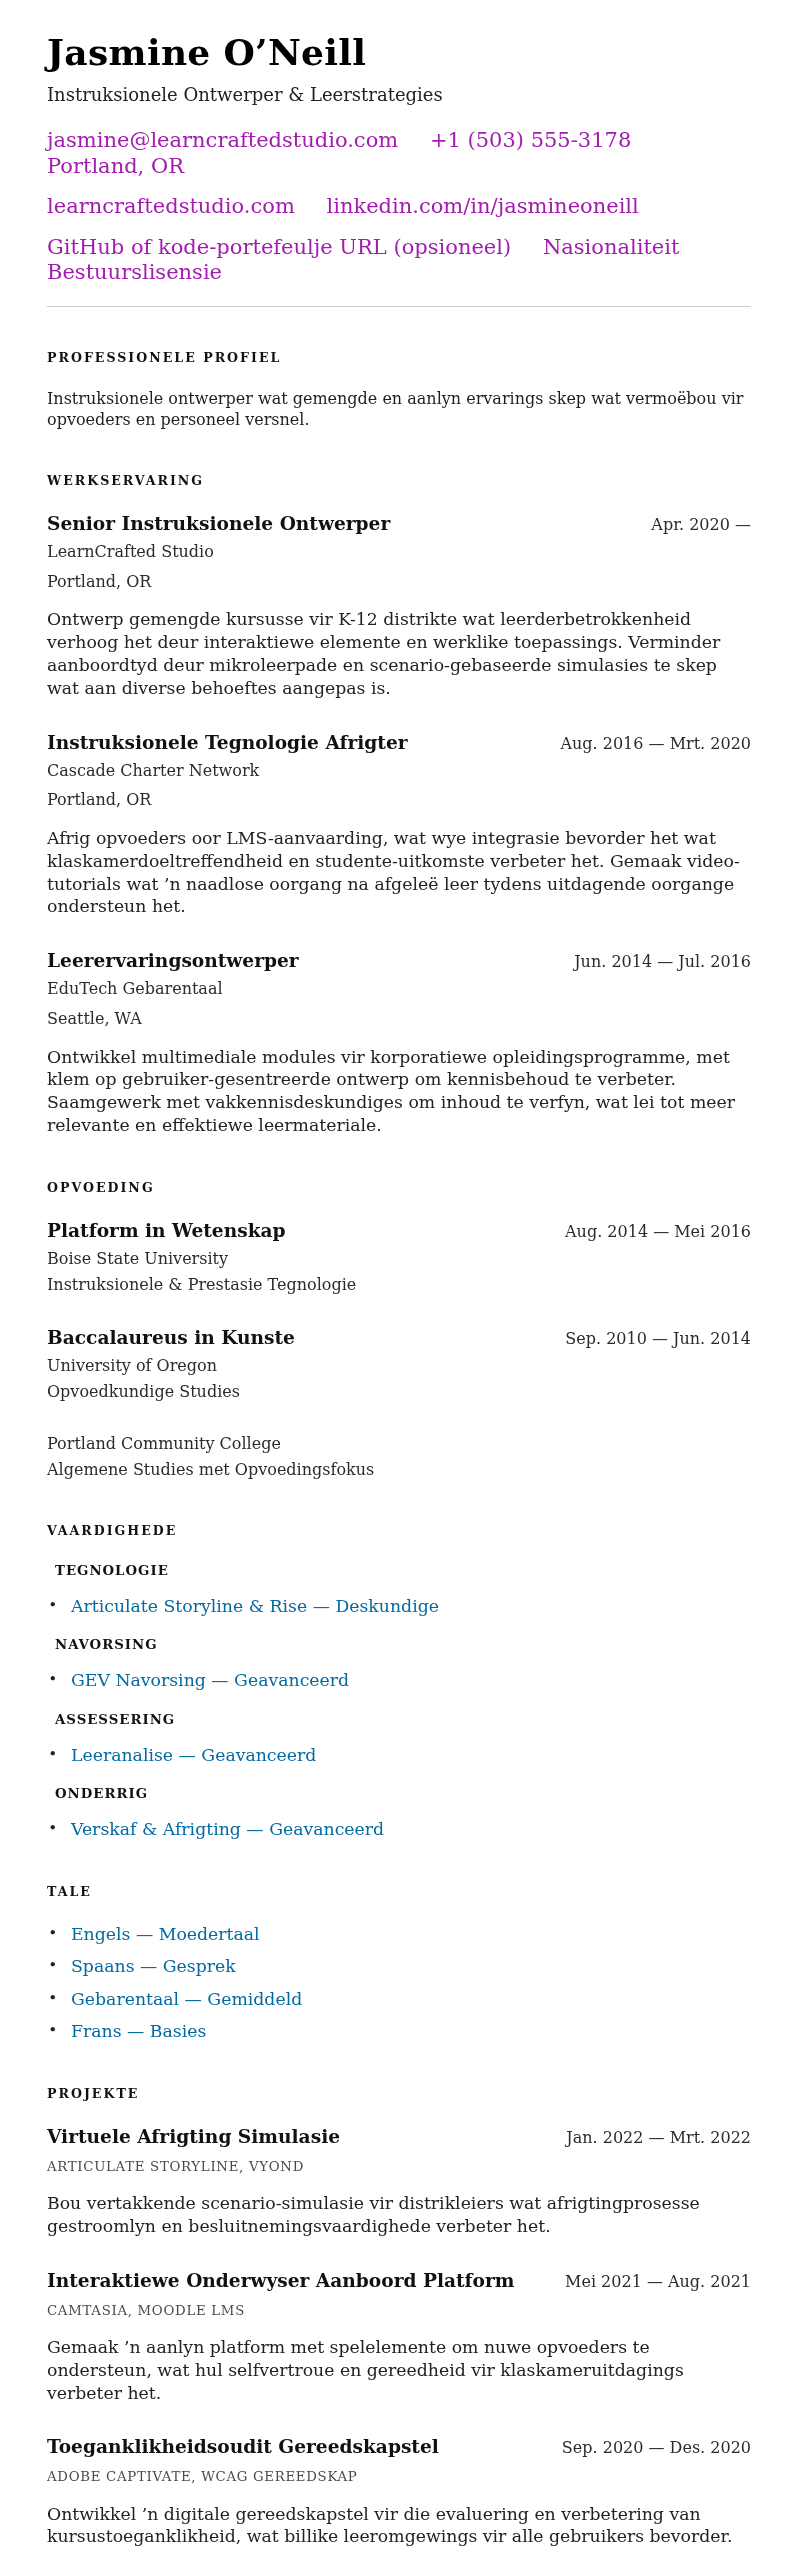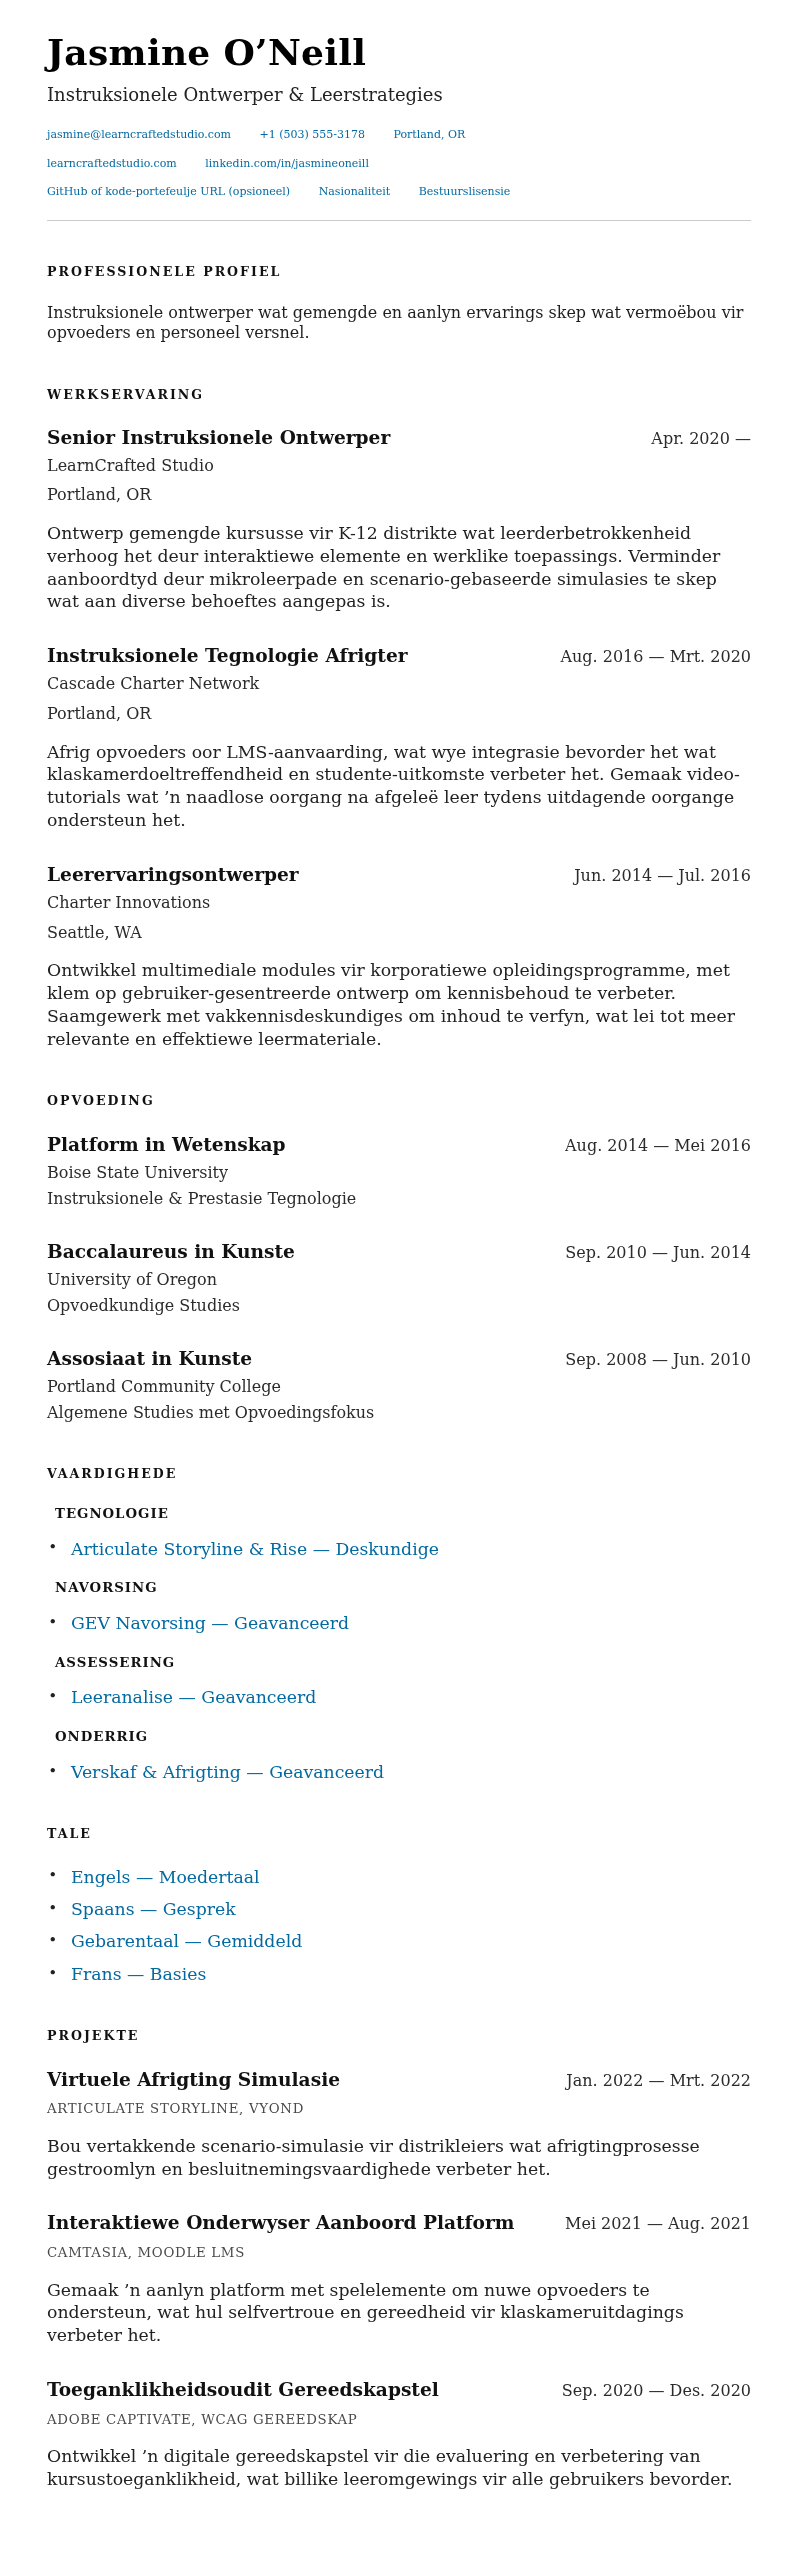--- a/index.html
+++ b/index.html
@@ -9,21 +9,21 @@
     padding:31px 47px 86px 47px;
     font-family:"DejaVu Serif","Liberation Serif",serif;
     color:#1f1f1f;
     -webkit-font-smoothing:antialiased;
   }
   .name {
     font-size:36px; font-weight:700; color:#000;
     line-height:1.22; letter-spacing:0.3px; margin:0;
   }
   .subtitle { font-size:18px; color:#222; margin-top:9.3px; line-height:1.2; }
-  .contacts { margin-top:22.6px; font-size:11px; color:#0369a1; }
+  .contacts { margin-top:22.6px; font-size:21px; color:#a21caf; }
   .contact-row { margin-bottom:15.3px; line-height:1.2; }
   .contact-row .ci { margin-right:25px; display:inline-block; }
   .rule { border:none; border-top:1.3px solid #cccccc; margin:21px 0 0 0; }
 
   .section { margin-top:43px; }
   .section-heading {
     font-size:12.6px; font-weight:700; color:#111;
     letter-spacing:2px; margin:0; line-height:1.2;
   }
   .profile-text { margin-top:24px; font-size:16px; line-height:1.28; color:#1f1f1f; }
@@ -104,21 +104,21 @@
         <div class="company">Cascade Charter Network</div>
         <div class="location">Portland, OR</div>
         <p class="desc">Afrig opvoeders oor LMS-aanvaarding, wat wye integrasie bevorder het wat klaskamerdoeltreffendheid en studente-uitkomste verbeter het. Gemaak video-tutorials wat ’n naadlose oorgang na afgeleë leer tydens uitdagende oorgange ondersteun het.</p>
       </article>
 
       <article class="entry">
         <div class="title-row">
           <h3 class="entry-title">Leerervaringsontwerper</h3>
           <span class="dates">Jun. 2014 — Jul. 2016</span>
         </div>
-        <div class="company">Charter Innovations</div>
+        <div class="company">EduTech Gebarentaal</div>
         <div class="location">Seattle, WA</div>
         <p class="desc">Ontwikkel multimediale modules vir korporatiewe opleidingsprogramme, met klem op gebruiker-gesentreerde ontwerp om kennisbehoud te verbeter. Saamgewerk met vakkennisdeskundiges om inhoud te verfyn, wat lei tot meer relevante en effektiewe leermateriale.</p>
       </article>
 
     </div>
   </section>
 
   <section class="section">
     <h2 class="section-heading">OPVOEDING</h2>
     <div class="entries">
@@ -135,24 +135,20 @@
       <article class="entry">
         <div class="title-row">
           <h3 class="entry-title">Baccalaureus in Kunste</h3>
           <span class="dates">Sep. 2010 — Jun. 2014</span>
         </div>
         <div class="school">University of Oregon</div>
         <div class="field">Opvoedkundige Studies</div>
       </article>
 
       <article class="entry">
-        <div class="title-row">
-          <h3 class="entry-title">Assosiaat in Kunste</h3>
-          <span class="dates">Sep. 2008 — Jun. 2010</span>
-        </div>
         <div class="school">Portland Community College</div>
         <div class="field">Algemene Studies met Opvoedingsfokus</div>
       </article>
 
     </div>
   </section>
 
   <section class="section">
     <h2 class="section-heading">VAARDIGHEDE</h2>
     <div class="entries">

